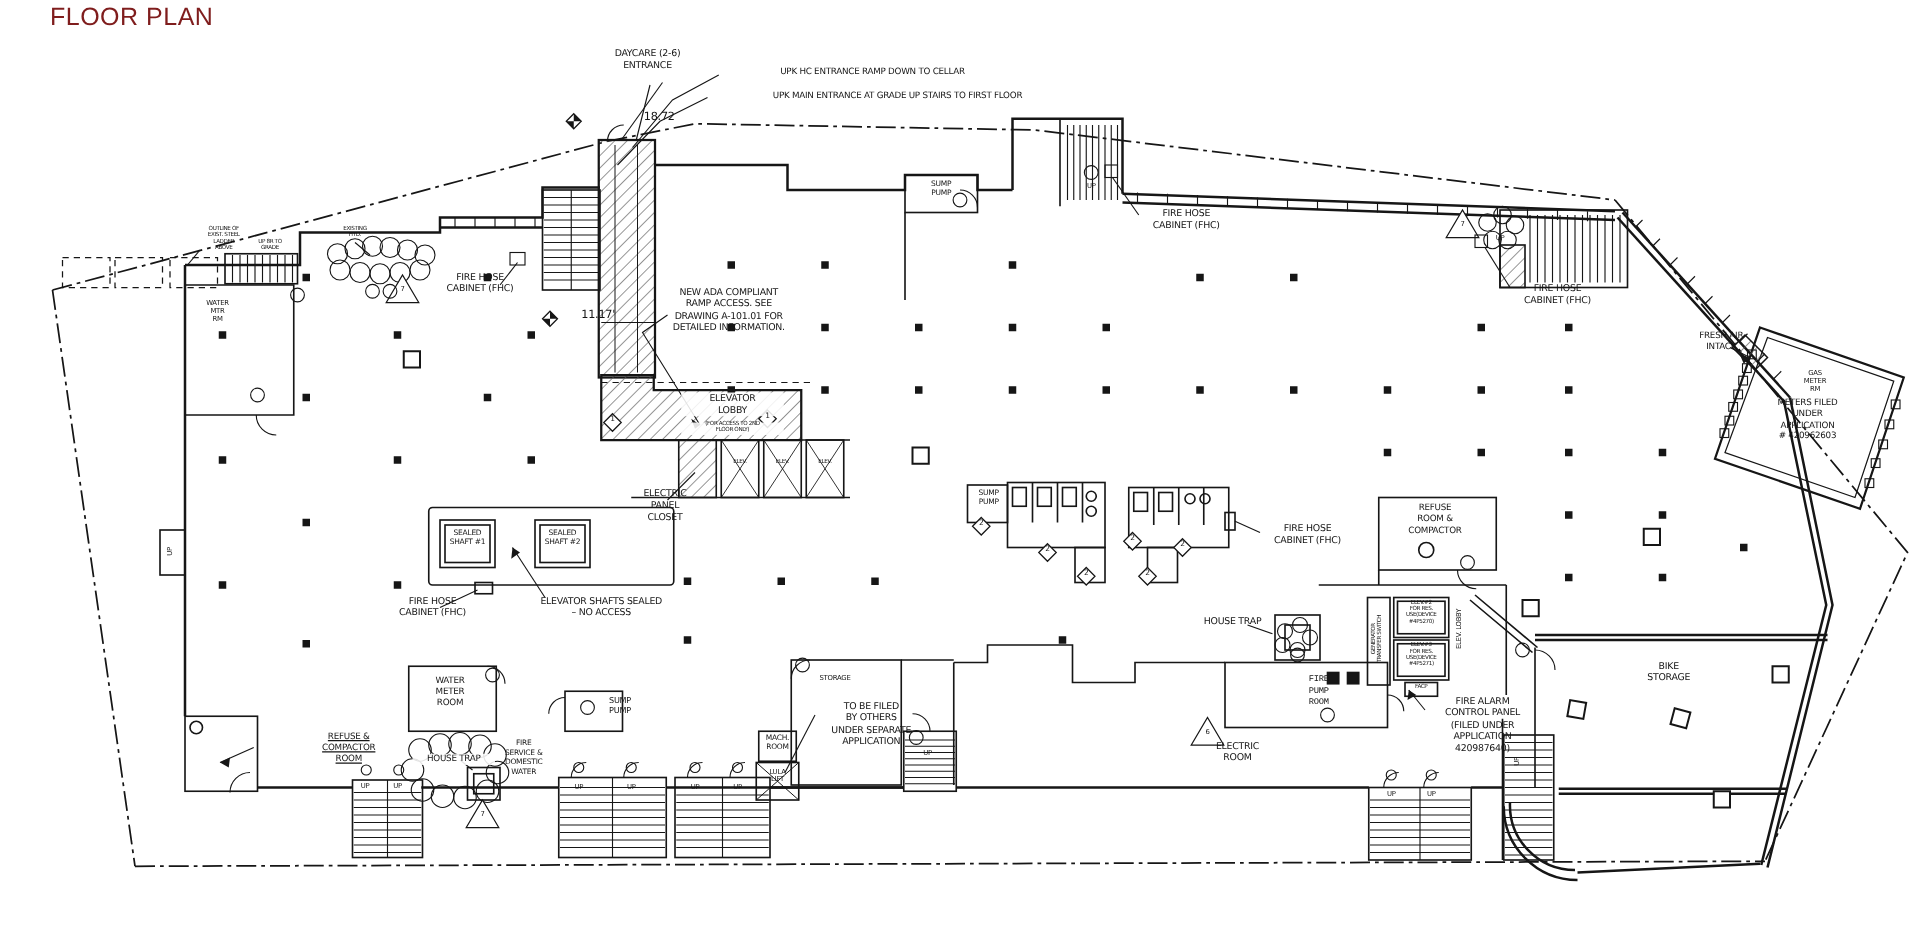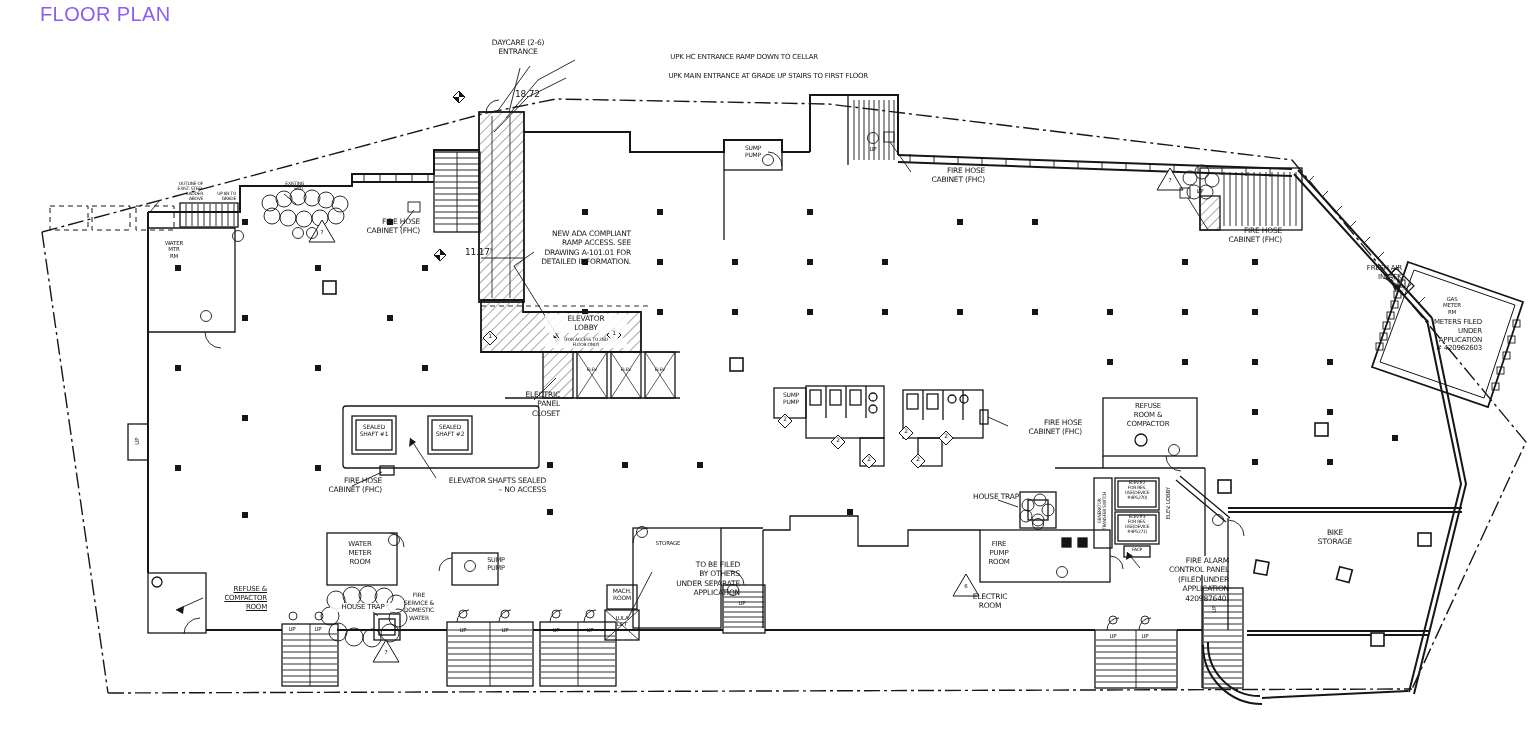--- a/index.html
+++ b/index.html
@@ -1,30 +1,30 @@
 <!DOCTYPE html>
 <html><head>
 <meta charset="utf-8">
 <style>
   html,body{margin:0;padding:0;background:#fff;}
   .canvas{position:relative;width:1533px;height:754px;background:#fff;overflow:hidden;
           font-family:"DejaVu Sans",sans-serif;}
   .canvas svg{position:absolute;left:0;top:0;}
   .lbl{position:absolute;white-space:pre-line;color:#151515;text-align:center;
        line-height:1.25;font-size:7.5px;letter-spacing:-0.2px;}
-  .la{text-align:right;}
+  .la{text-align:center;}
   .t{font-size:5.5px;line-height:1.15;}
   .tt{font-size:4.5px;line-height:1.1;letter-spacing:-0.3px;}
   .u{text-decoration:underline;}
   .v{transform:rotate(-90deg);transform-origin:center center;}
   .bg{background:rgba(255,255,255,.88);}
   .serif{font-family:"Liberation Serif","DejaVu Serif",serif;white-space:nowrap;
          letter-spacing:1.2px;color:#000;}
   .title{position:absolute;font-family:"Liberation Sans","DejaVu Sans",sans-serif;
-         font-size:20px;color:#8b5cf6;letter-spacing:.4px;white-space:nowrap;}
+         font-size:20px;color:#7f1d1d;letter-spacing:.4px;white-space:nowrap;}
 </style>
 </head>
 <body>
 
 <div class="canvas">
 
 <svg width="1533" height="754" viewBox="0 0 1533 754">
   <defs>
     <pattern id="h" width="7" height="7" patternUnits="userSpaceOnUse" patternTransform="rotate(45)">
       <line x1="0" y1="0" x2="0" y2="7" stroke="#555" stroke-width="1"></line>
@@ -395,37 +395,37 @@
 PUMP</div>
 <div class="lbl t" style="left:776px;top:392px;width:30px;font-size:6px;">SUMP
 PUMP</div>
 <div class="lbl" style="left:478px;top:556px;width:36px;font-size:6.5px;">SUMP
 PUMP</div>
 <div class="lbl bg" style="left:330px;top:603px;width:66px;font-size:7px;">HOUSE TRAP</div>
 <div class="lbl" style="left:398px;top:591px;width:42px;font-size:6px;">FIRE
 SERVICE &amp;
 DOMESTIC
 WATER</div>
-<div class="lbl la u" style="left:205px;top:585px;width:62px;font-size:7px;">REFUSE &amp;
+<div class="lbl la u" style="left:205px;top:585px;width:62px;font-size:7px;padding-left:43px;">REFUSE &amp;
 COMPACTOR
 ROOM</div>
 
 <div class="lbl t" style="left:645px;top:540px;width:46px;">STORAGE</div>
 <div class="lbl la" style="left:654px;top:560px;width:86px;">TO BE FILED
 BY OTHERS
 UNDER SEPARATE
 APPLICATION</div>
 <div class="lbl t" style="left:608px;top:588px;width:28px;font-size:6px;">MACH.
 ROOM</div>
 <div class="lbl t" style="left:609px;top:615px;width:26px;">LULA
 LIFT</div>
 
 <div class="lbl" style="left:962px;top:592px;width:56px;">ELECTRIC
 ROOM</div>
-<div class="lbl" style="left:976px;top:540px;width:46px;font-size:7px;">FIRE
+<div class="lbl" style="left:1032px;top:540px;width:46px;font-size:7px;font-family:Liberation Mono, monospace;">FIRE
 PUMP
 ROOM</div>
 <div class="lbl la" style="left:953px;top:492px;width:66px;">HOUSE TRAP</div>
 <div class="lbl la" style="left:1143px;top:556px;width:86px;">FIRE ALARM
 CONTROL PANEL
 (FILED UNDER
 APPLICATION
 420987640)</div>
 <div class="lbl tt" style="left:1126px;top:548px;width:22px;">FACP</div>
 <div class="lbl v tt" style="left:1068px;top:506px;width:70px;">GENERATOR

